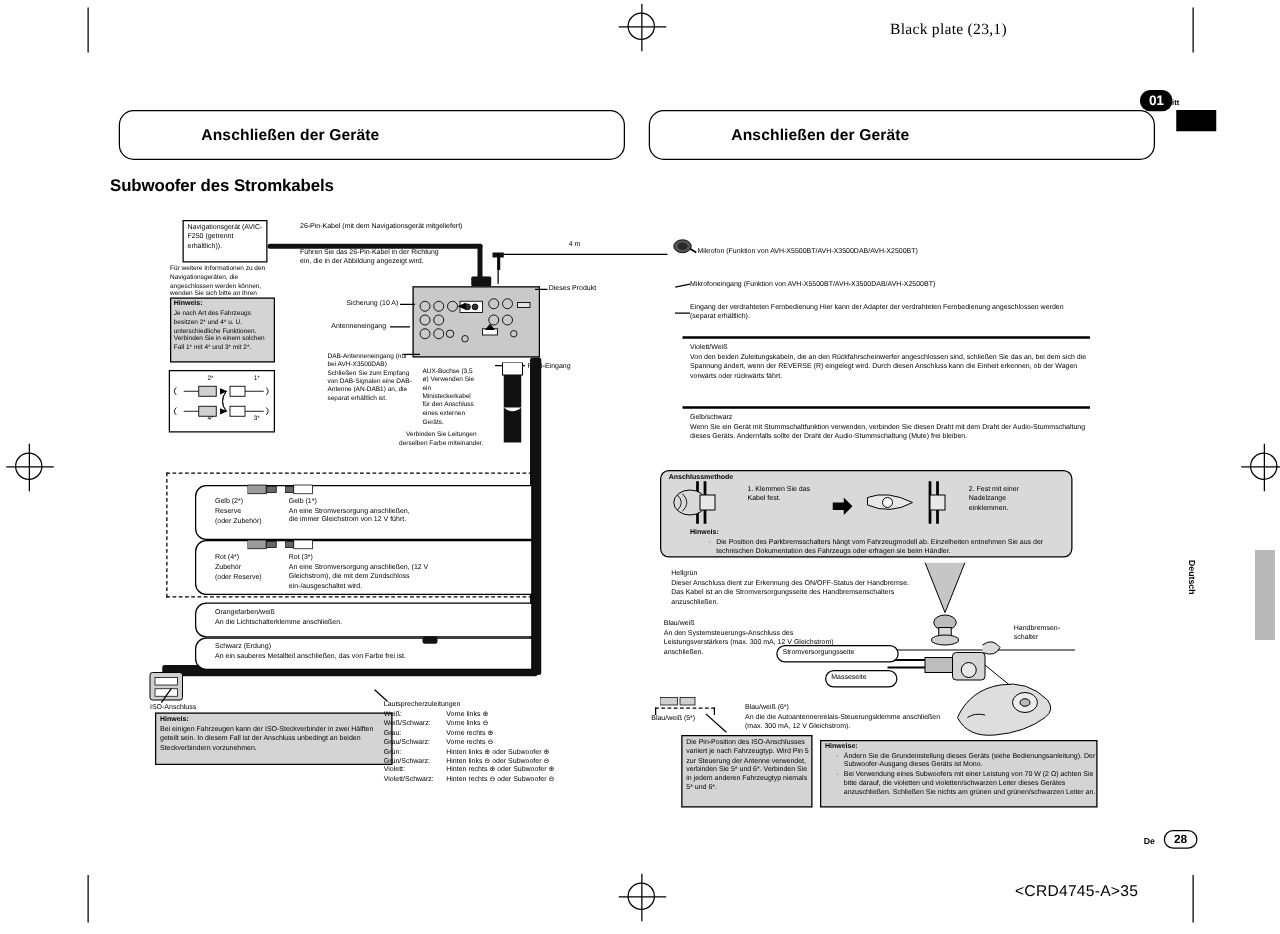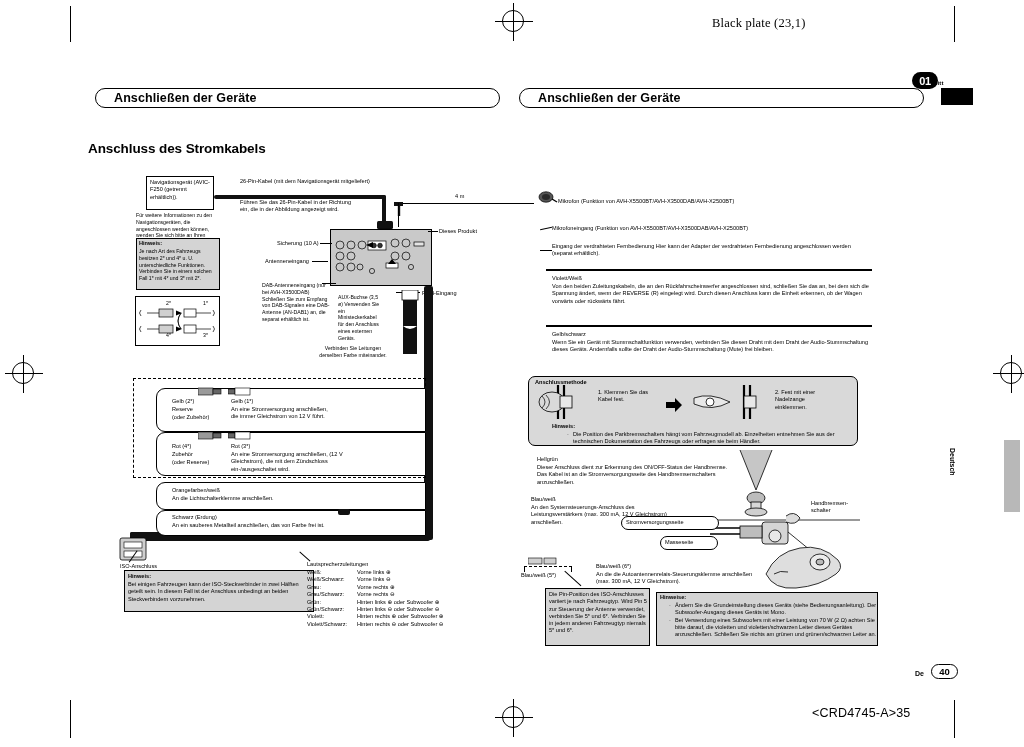--- a/index.html
+++ b/index.html
@@ -12,22 +12,22 @@
   .cropline{position:absolute;background:#000;}
   .reg{position:absolute;width:22px;height:22px;border-radius:50%;
        border:1px solid #000;box-sizing:border-box;}
   .reg:before,.reg:after{content:"";position:absolute;background:#000;}
   .reg:before{left:-8px;top:10px;width:38px;height:1px;}
   .reg:after{top:-8px;left:10px;height:38px;width:1px;}
 
   
   .blackplate{position:absolute;left:712px;top:16px;font-family:"Liberation Serif",serif;
               font-size:12.5px;letter-spacing:.2px;}
-  .banner{position:absolute;height:20px;border:1.6px solid #000;border-radius:12px;
-          box-sizing:border-box;display:flex;align-items:center;}
+  .banner{position:absolute;height:40px;border:1.6px solid #000;border-radius:12px;
+          box-sizing:border-box;display:flex;align-items:center;padding-left:47px;}
   .banner span{font-size:12.5px;font-weight:bold;padding-left:18px;letter-spacing:.1px;}
   .sectlabel{position:absolute;font-size:6px;font-weight:bold;letter-spacing:.1px;}
   .sectbar{position:absolute;background:#000;}
   .sectnum{position:absolute;width:26px;height:17px;background:#000;border-radius:9px;
            color:#fff;font-size:11px;font-weight:bold;display:flex;align-items:center;
            justify-content:center;letter-spacing:-.3px;}
   .h1{position:absolute;font-size:13.5px;font-weight:bold;letter-spacing:-.1px;}
 
   
   .t{position:absolute;font-size:5.6px;line-height:7.3px;letter-spacing:0;}
@@ -80,21 +80,21 @@
   <div class="banner" style="left:95px;top:88px;width:405px;">
     <span>Anschließen der Geräte</span>
   </div>
   <div class="banner" style="left:519px;top:88px;width:405px;">
     <span>Anschließen der Geräte</span>
   </div>
   <div class="sectlabel" style="left:915px;top:80px;">Abschnitt</div>
   <div class="sectbar" style="left:941px;top:88px;width:32px;height:17px;"></div>
   <div class="sectnum" style="left:912px;top:72px;">01</div>
 
-  <div class="h1" style="left:88px;top:141px;">Anschluss des Stromkabels</div>
+  <div class="h1" style="left:88px;top:141px;">Subwoofer des Stromkabels</div>
 
   <div class="box" style="left:146px;top:176px;width:68px;height:34px;"></div>
   <div class="t" style="left:150px;top:179px;width:62px;">Navigationsgerät (AVIC-F250 (getrennt erhältlich)).</div>
   <div class="t5" style="left:136px;top:212px;width:82px;">Für weitere Informationen zu den Navigationsgeräten, die angeschlossen werden können, wenden Sie sich bitte an Ihren Fachhändler.</div>
 
   <div class="gbox" style="left:136px;top:238px;width:84px;height:52px;"></div>
   <div class="t b" style="left:139px;top:240px;">Hinweis:</div>
   <div class="t5" style="left:139px;top:248px;width:79px;">Je nach Art des Fahrzeugs besitzen 2* und 4* u. U. unterschiedliche Funktionen. Verbinden Sie in einem solchen Fall 1* mit 4* und 3* mit 2*.</div>
 
   <div class="box" style="left:135px;top:296px;width:85px;height:50px;"></div>
@@ -373,15 +373,15 @@
       <ellipse cx="58" cy="22" rx="10" ry="8" fill="#ececec"></ellipse>
       <ellipse cx="58" cy="22" rx="4" ry="3" fill="#bbb"></ellipse>
       <path d="M12 34 q6 -4 14 -2"></path>
     </g>
   </svg>
 
   <div class="deutschtab"></div>
   <div class="deutschtxt" style="left:956px;top:448px;">Deutsch</div>
 
   <div class="footer-de" style="left:915px;top:670px;">De</div>
-  <div class="pagecircle" style="left:931px;top:664px;">40</div>
+  <div class="pagecircle" style="left:931px;top:664px;">28</div>
   <div class="crd" style="left:812px;top:706px;">&lt;CRD4745-A&gt;35</div>
 </div>
 
 </body></html>

